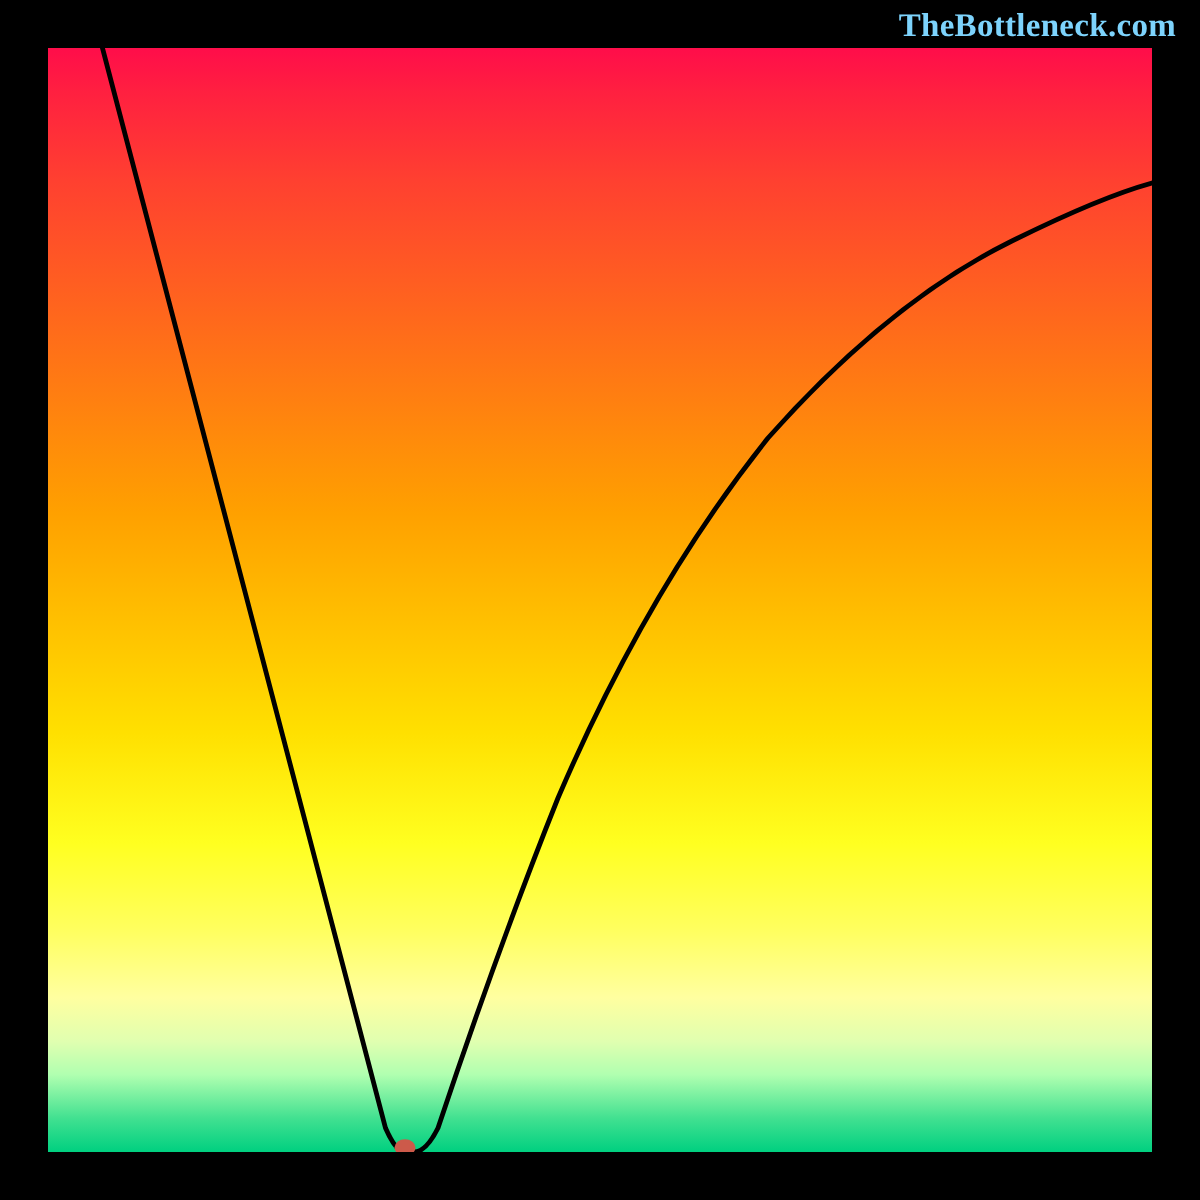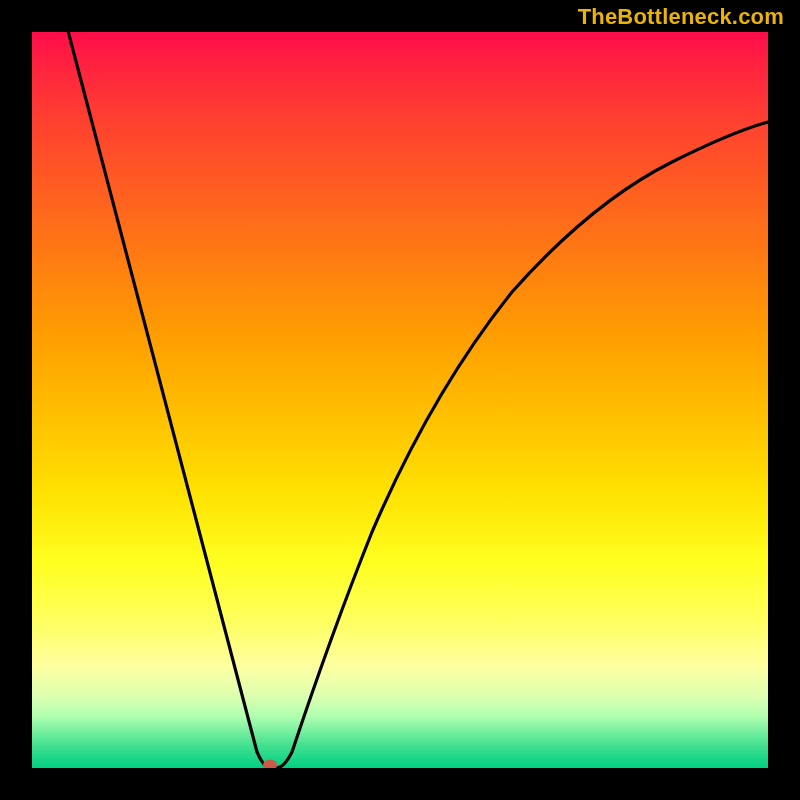--- a/index.html
+++ b/index.html
@@ -38,24 +38,24 @@
     position: absolute;
     left: 0;
     top: 0;
     width: 736px;
     height: 736px;
   }
   .watermark {
     position: absolute;
     top: 4px;
     right: 16px;
-    font-family: Liberation Sans, sans-serif;
+    font-family: Liberation Serif, serif;
     font-size: 22px;
     font-weight: 600;
-    color: #eab308;
+    color: #7dd3fc;
     letter-spacing: 0.2px;
   }
 </style>
 </head>
 <body>
 
 <div class="chart-container">
   <div class="watermark">TheBottleneck.com</div>
   <div class="plot-area">
     <svg class="curve-svg" viewBox="0 0 736 736" preserveAspectRatio="none">

